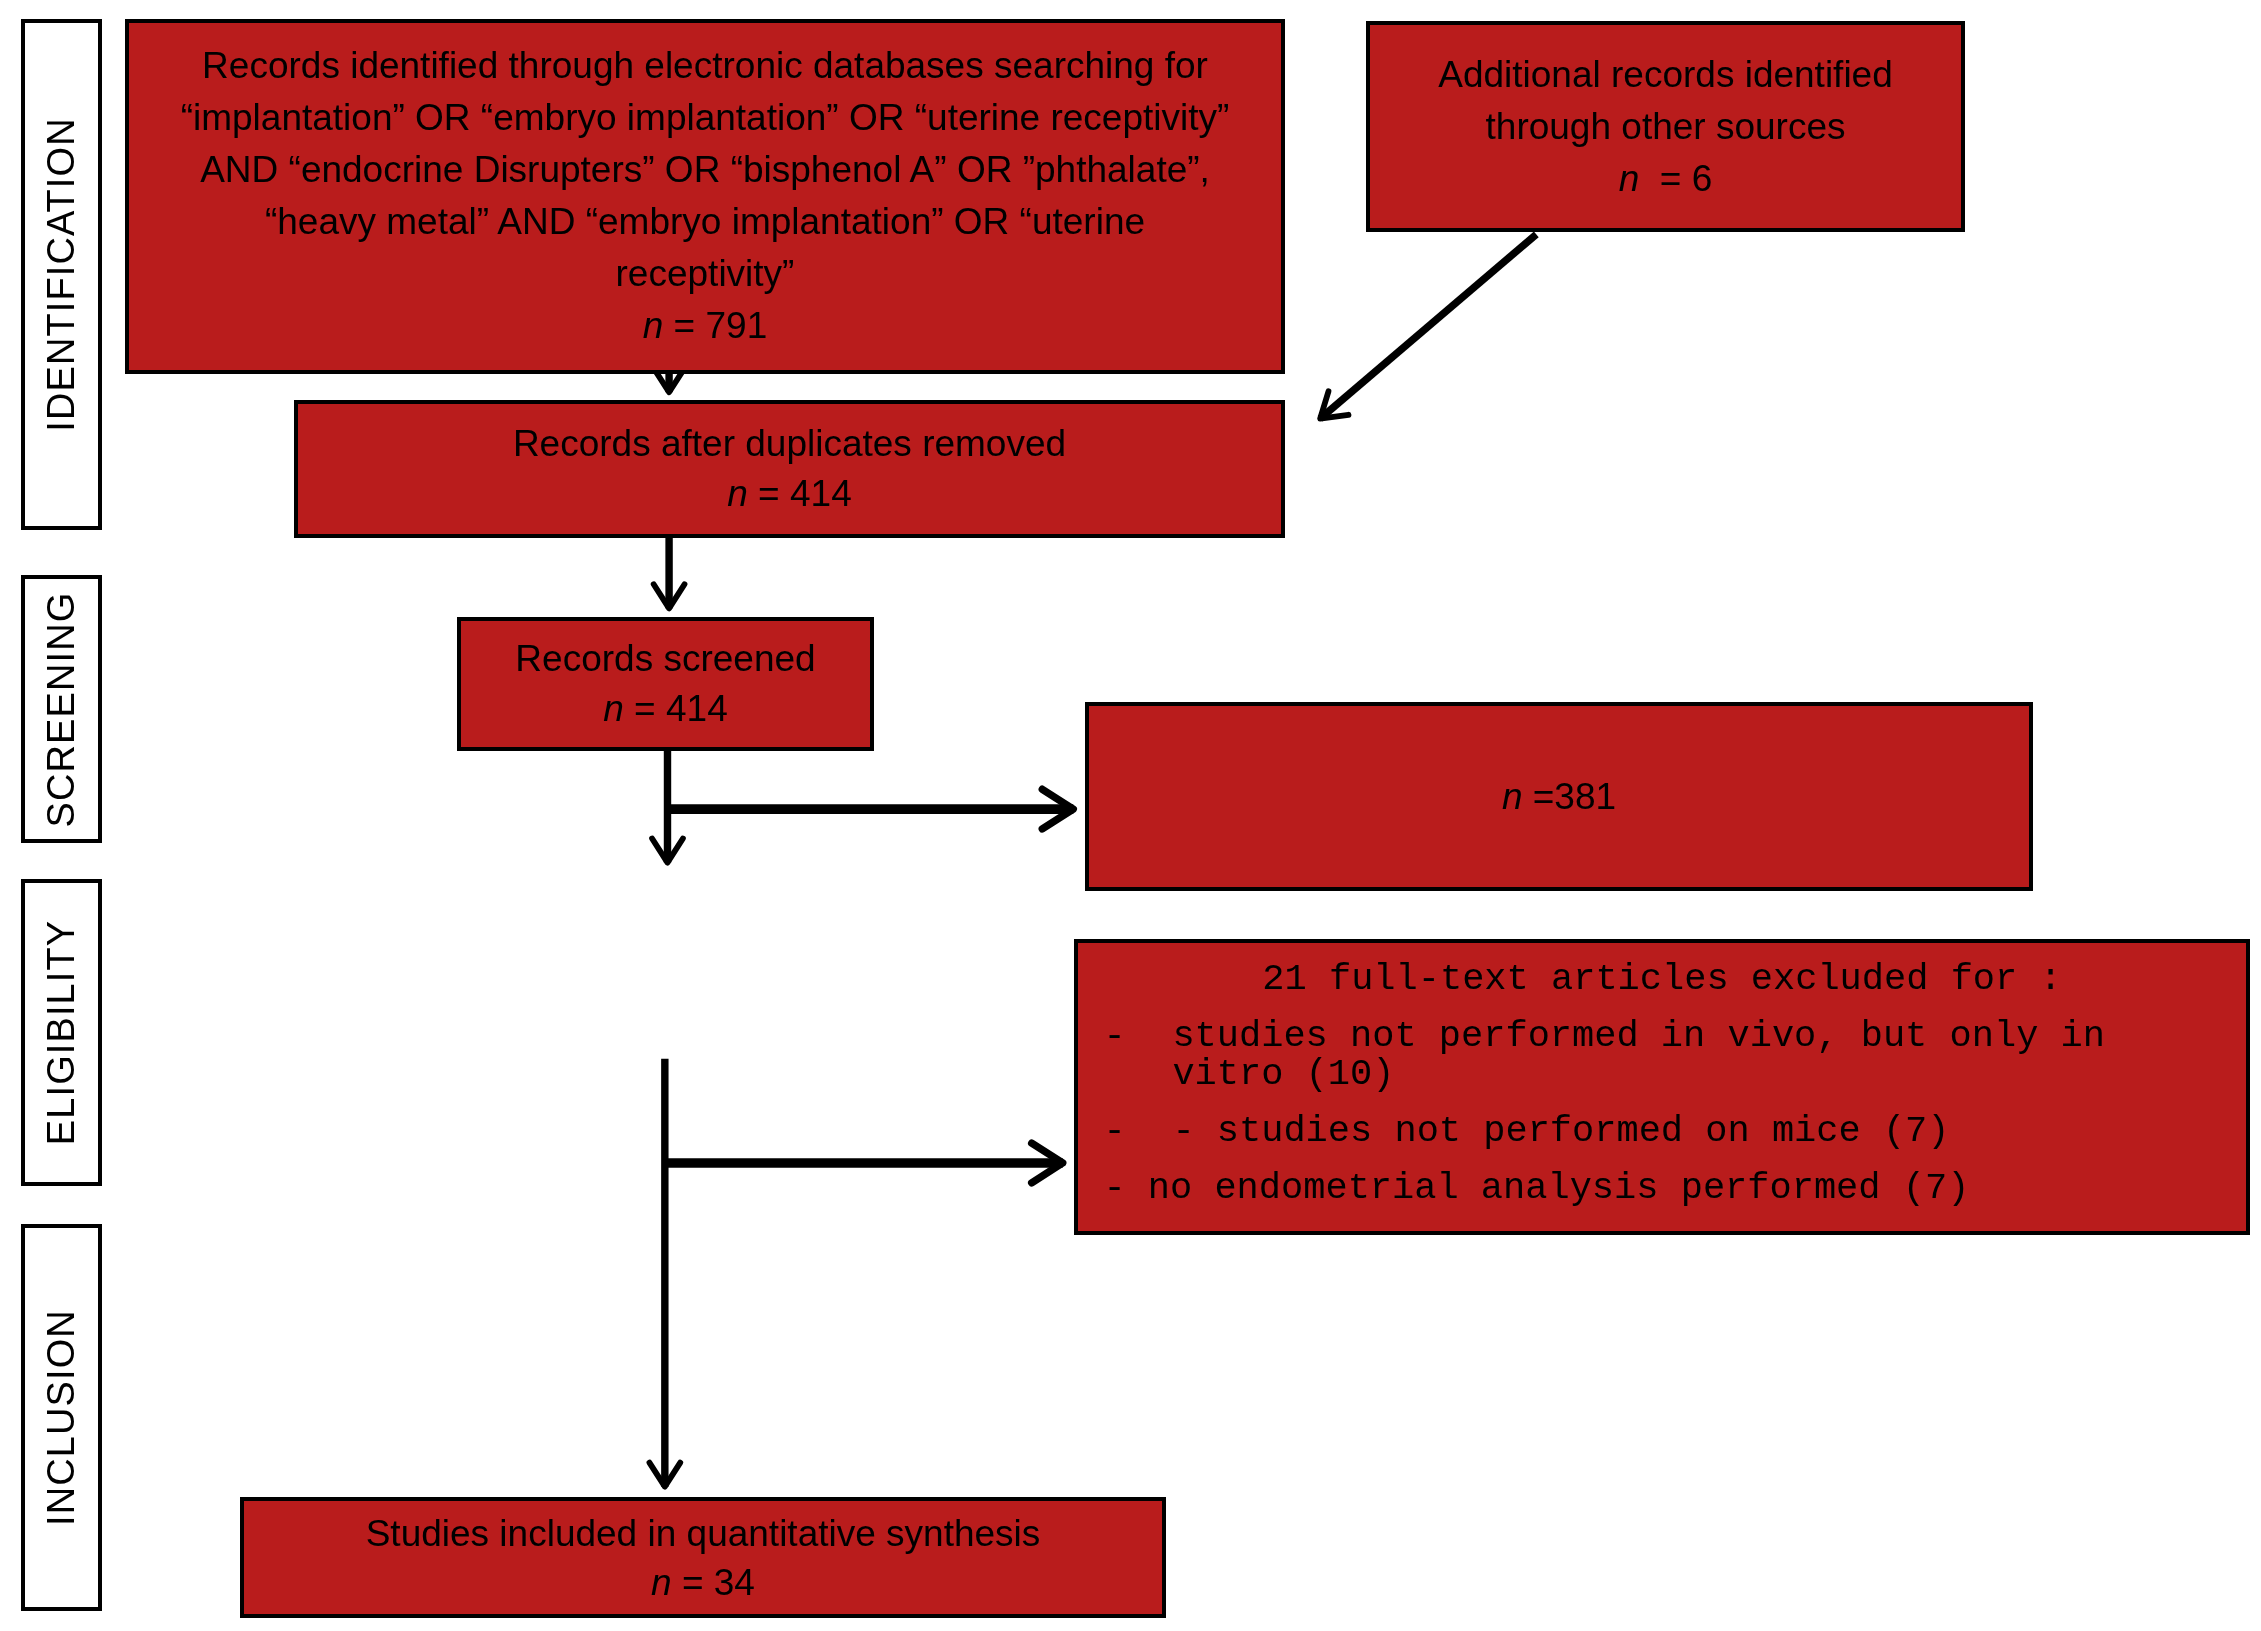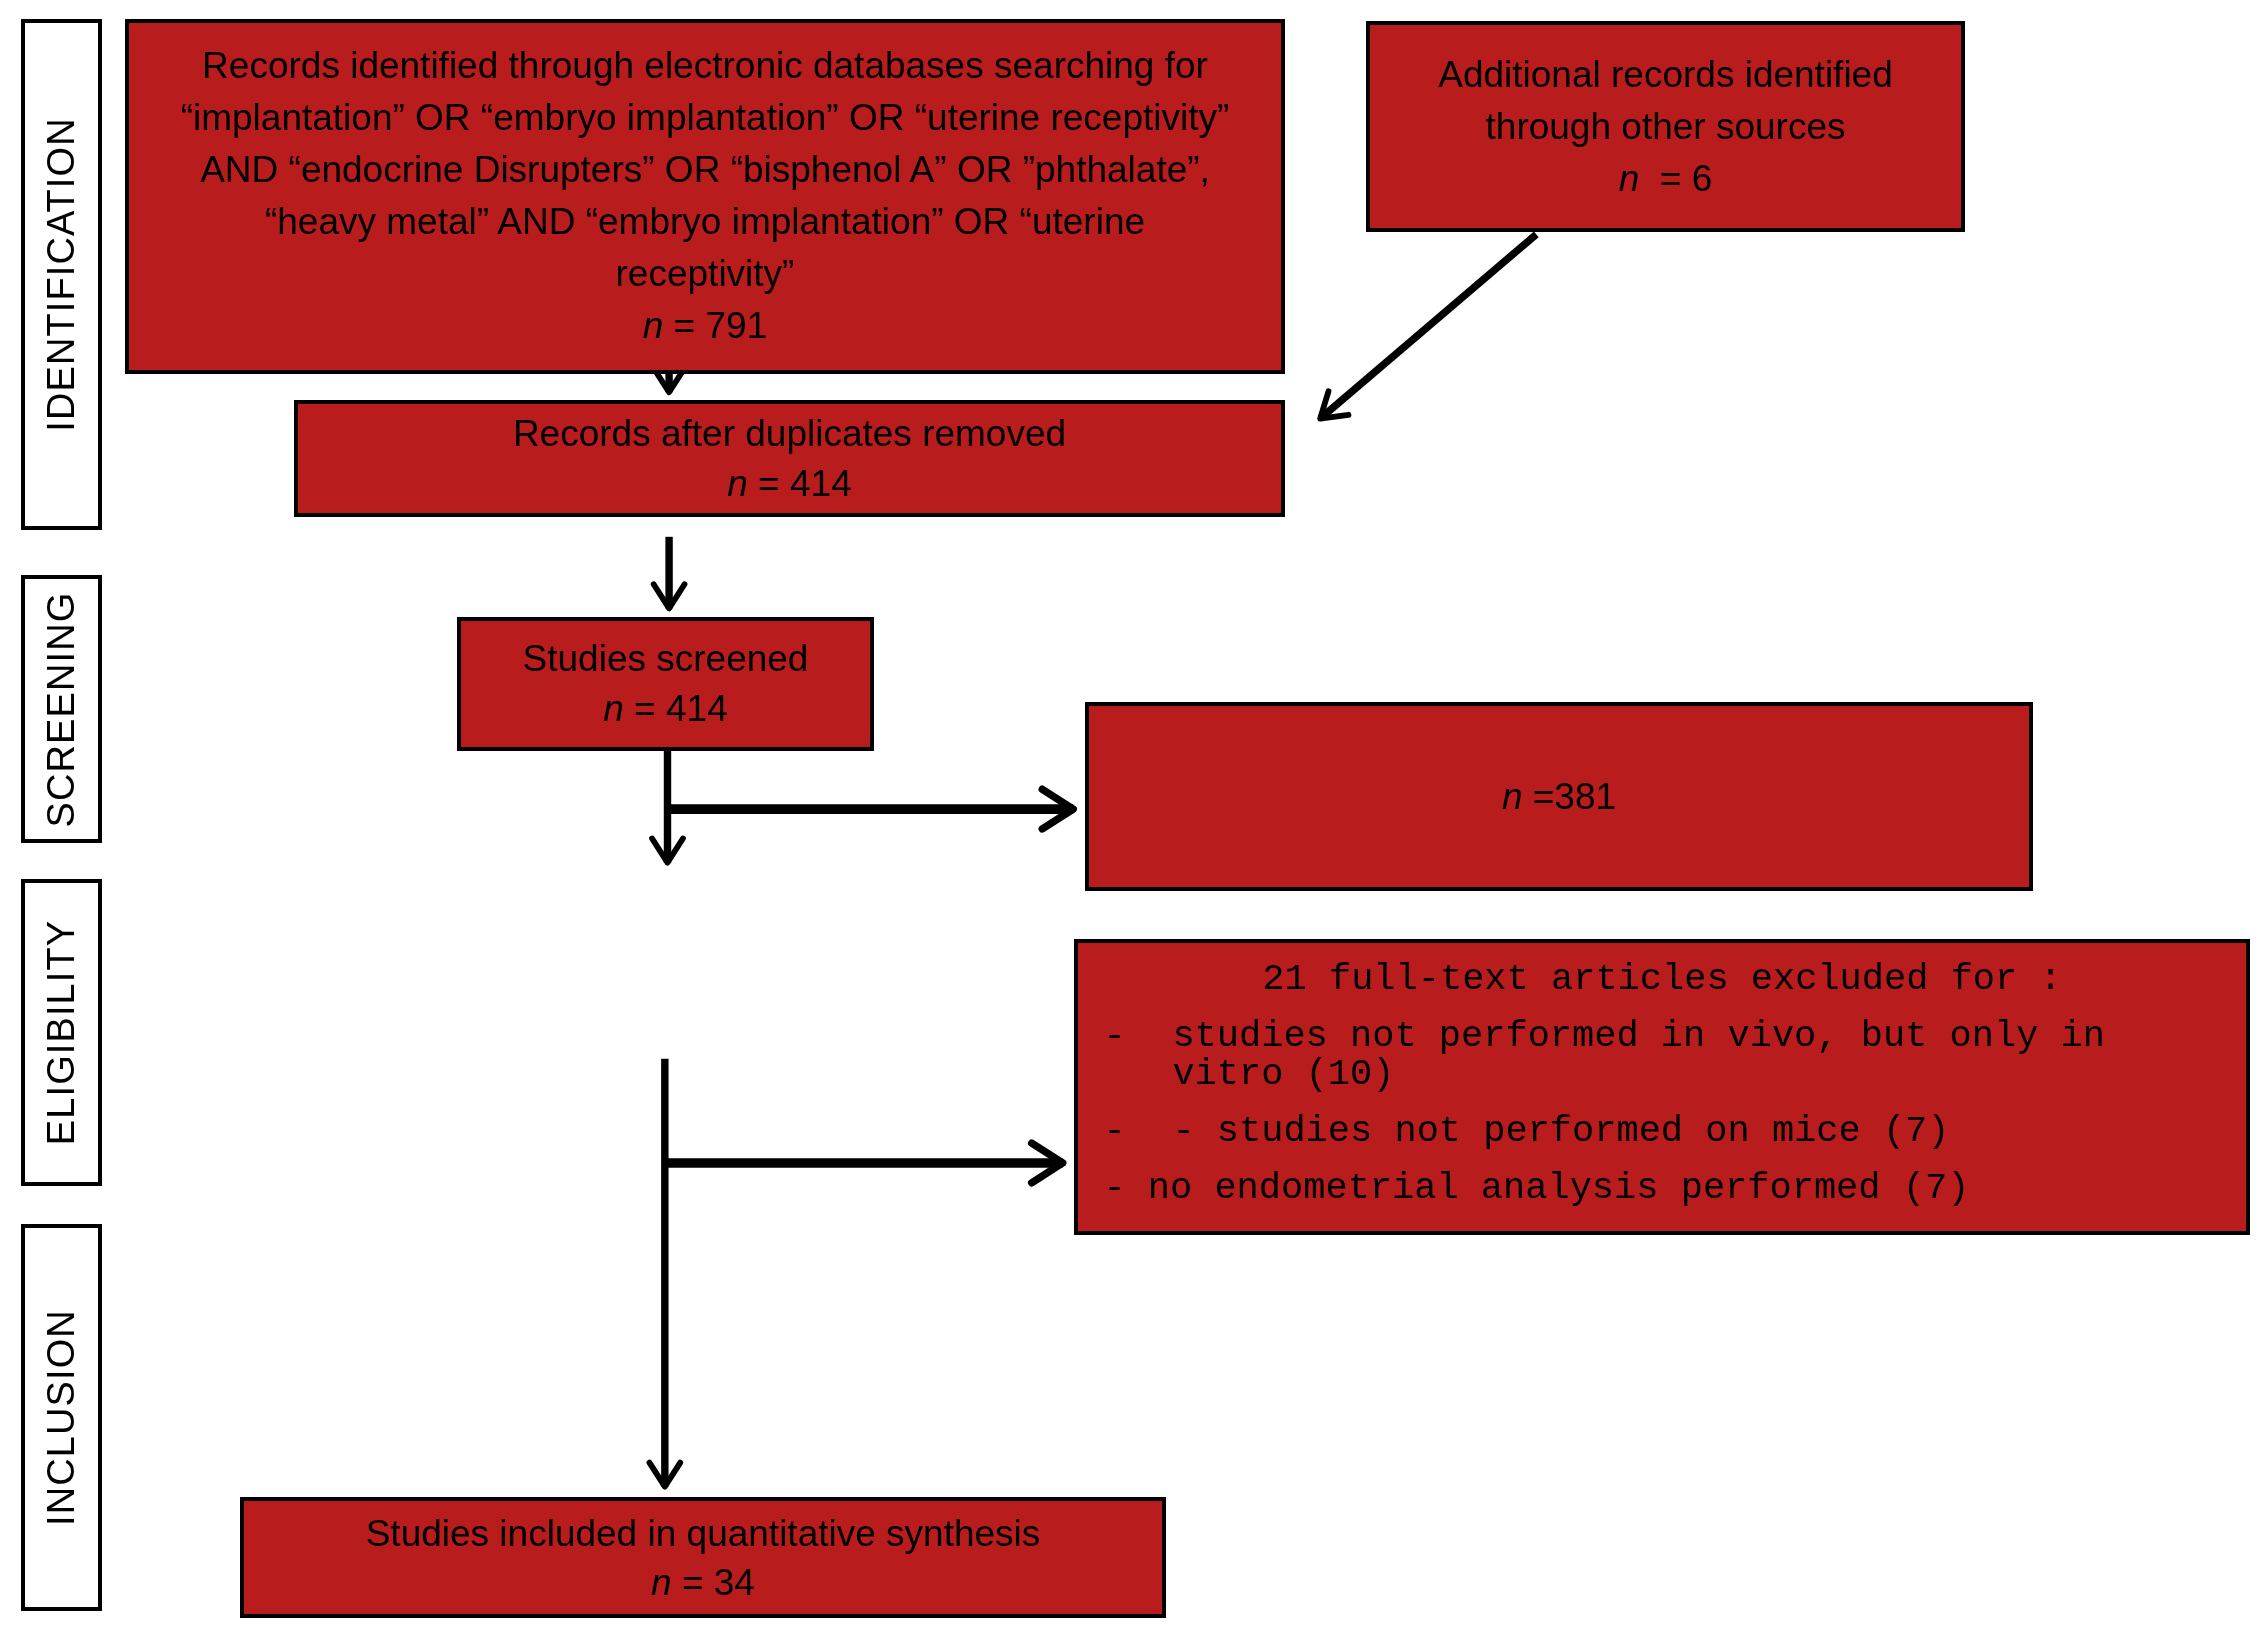--- a/index.html
+++ b/index.html
@@ -55,21 +55,21 @@
   .stage-identification { top: 18.5px;  height: 511px; }
   .stage-screening      { top: 575px; height: 268px; }
   .stage-eligibility    { top: 879px; height: 307px; }
   .stage-inclusion      { top: 1224px; height: 387px; }
 
   
   .box-identified  { left: 125px;  top: 18.5px;   width: 1160px; height: 355px; }
   .box-identified .txt { max-width: 1065px; }
   .box-additional  { left: 1366px; top: 21px;   width: 599px; height: 211px; }
   .box-additional .txt { max-width: 551px; }
-  .box-duplicates  { left: 294px;  top: 400px;  width: 991px; height: 117px; line-height: 50px; }
+  .box-duplicates  { left: 294px;  top: 400px;  width: 991px; height: 138px; line-height: 50px; }
   .box-screened    { left: 457px;  top: 617px; width: 417px;  height: 134px; line-height: 50px; }
   .box-excluded1   { left: 1085px; top: 702px; width: 948px; height: 189px; }
   .box-excluded1 .txt { max-width: 795px; }
   .box-fulltext    { left: 416px;  top: 872px; width: 511px;  height: 189px; }
   .box-fulltext .txt { max-width: 466px; }
   .box-included    { left: 240px;  top: 1497px; width: 926px; height: 121px; line-height: 49px; }
 
   
   .box-excluded2 {
     left: 1074px; top: 939px; width: 1176px; height: 296px;
@@ -132,21 +132,21 @@
     <div class="txt">Additional records identified through other sources</div>
     <div class="n-line"><span class="n-sym">n</span><span>&nbsp;&nbsp;= 6</span></div>
   </div>
 
   <div class="box box-duplicates">
     <div class="txt">Records after duplicates removed</div>
     <div class="n-line"><span class="n-sym">n</span><span>&nbsp;= 414</span></div>
   </div>
 
   <div class="box box-screened">
-    <div class="txt">Studies screened</div>
+    <div class="txt">Records screened</div>
     <div class="n-line"><span class="n-sym">n</span><span>&nbsp;= 414</span></div>
   </div>
 
   <div class="box box-excluded1">
     <div class="n-line"><span class="n-sym">n</span><span>&nbsp;=381</span></div>
   </div>
 
 
   <div class="box box-excluded2">
     <div class="exc-title">21 full-text articles excluded for :</div>

